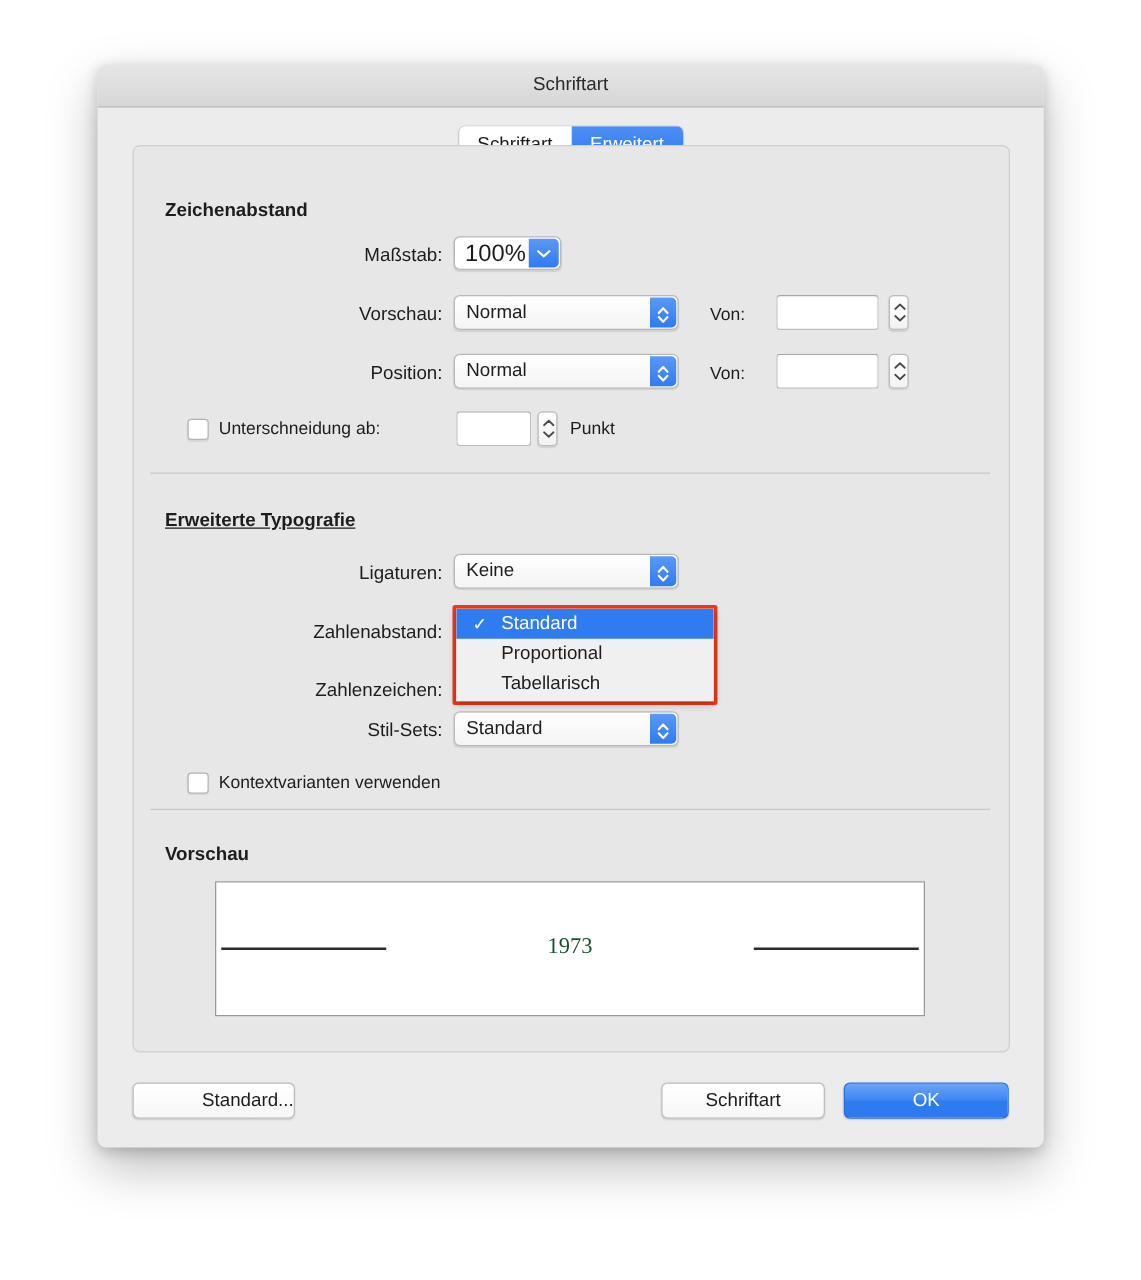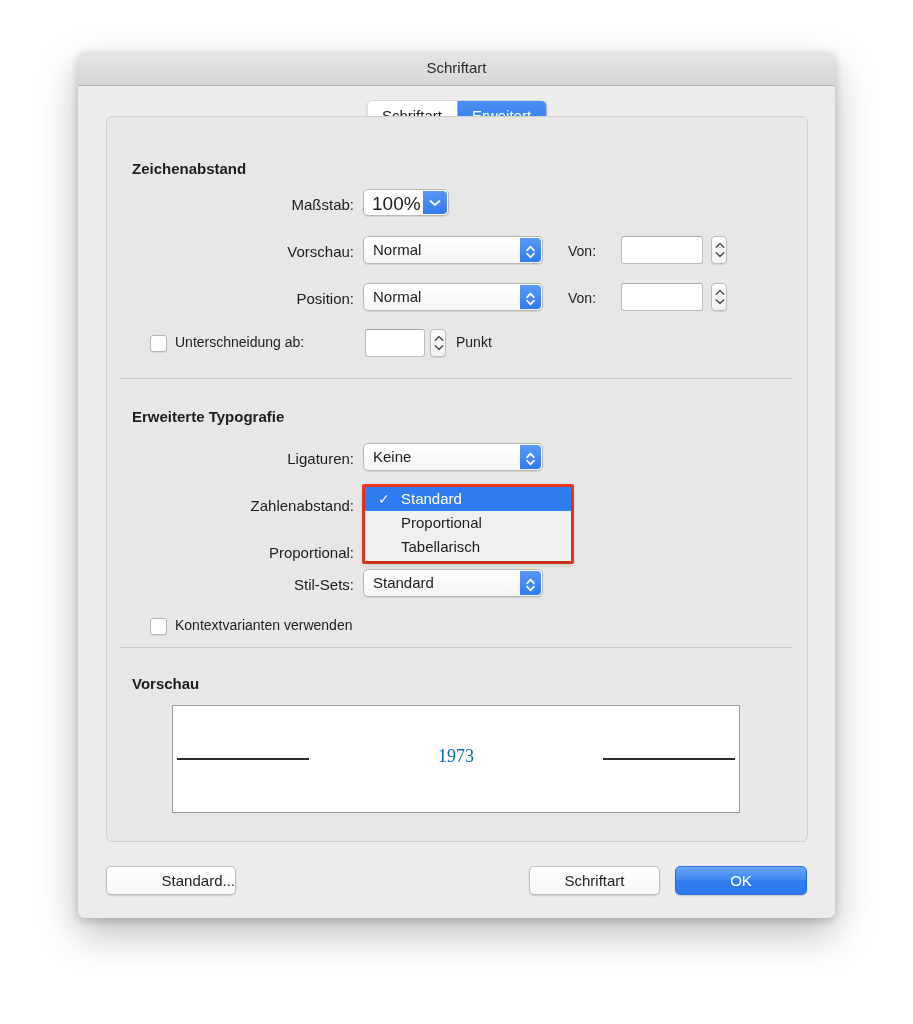--- a/index.html
+++ b/index.html
@@ -262,21 +262,21 @@
     background: #2b2b2b;
   }
   .preview-text {
     position: absolute;
     left: 0;
     top: 40px;
     width: 100%;
     text-align: center;
     font-family: "Liberation Serif", serif;
     font-size: 18px;
-    color: #0369a1;
+    color: #14532d;
   }
 
   
   .btn {
     position: absolute;
     height: 29px;
     border-radius: 5px;
     font-size: 15px;
     color: #1d1d1d;
     background: linear-gradient(to bottom, #ffffff 0%, #f7f7f7 100%);
@@ -374,36 +374,36 @@
           <path d="M1.2 5.2 L5 1.6 L8.8 5.2" fill="none" stroke="#4a4a4a" stroke-width="1.4" stroke-linecap="round" stroke-linejoin="round"></path>
         </svg>
       <svg class="dn" width="10" height="7" viewBox="0 0 10 7">
           <path d="M1.2 1.8 L5 5.4 L8.8 1.8" fill="none" stroke="#4a4a4a" stroke-width="1.4" stroke-linecap="round" stroke-linejoin="round"></path>
         </svg>
     </div>
     <div class="plain-label" style="left:378px; top:282px;">Punkt</div>
 
     <div class="divider" style="left:42px; top:326px; width:672px;"></div>
 
-    <div class="section-title" style="left:54px; top:356px;">Erweiterte Typografie</div>
+    <div class="section-title" style="left:54px; top:356px;text-decoration:underline;">Erweiterte Typografie</div>
 
     <div class="row-label" style="left:150px; top:398px; width:126px;">Ligaturen:</div>
     <div class="select" style="left:285px; top:391px; width:180px;">
       <div class="val">Keine</div>
       <div class="arrowbox">
         <svg width="13" height="20" viewBox="0 0 13 20">
             <path d="M3 8.4 L6.5 4.6 L10 8.4" fill="none" stroke="#ffffff" stroke-width="1.7" stroke-linecap="round" stroke-linejoin="round"></path>
             <path d="M3 11.6 L6.5 15.4 L10 11.6" fill="none" stroke="#ffffff" stroke-width="1.7" stroke-linecap="round" stroke-linejoin="round"></path>
           </svg>
       </div>
     </div>
 
     <div class="row-label" style="left:126px; top:445px; width:150px;">Zahlenabstand:</div>
 
-    <div class="row-label" style="left:126px; top:492px; width:150px;">Proportional:</div>
+    <div class="row-label" style="left:126px; top:492px; width:150px;">Zahlenzeichen:</div>
 
     <div class="row-label" style="left:150px; top:524px; width:126px;">Stil-Sets:</div>
     <div class="select" style="left:285px; top:517px; width:180px;">
       <div class="val">Standard</div>
       <div class="arrowbox">
         <svg width="13" height="20" viewBox="0 0 13 20">
             <path d="M3 8.4 L6.5 4.6 L10 8.4" fill="none" stroke="#ffffff" stroke-width="1.7" stroke-linecap="round" stroke-linejoin="round"></path>
             <path d="M3 11.6 L6.5 15.4 L10 11.6" fill="none" stroke="#ffffff" stroke-width="1.7" stroke-linecap="round" stroke-linejoin="round"></path>
           </svg>
       </div>

